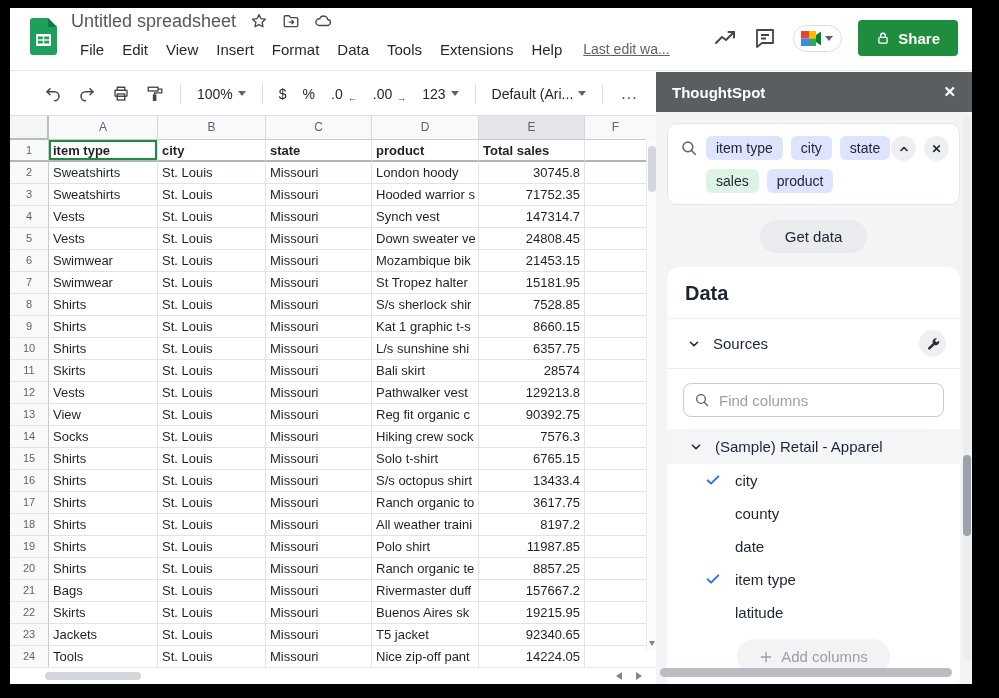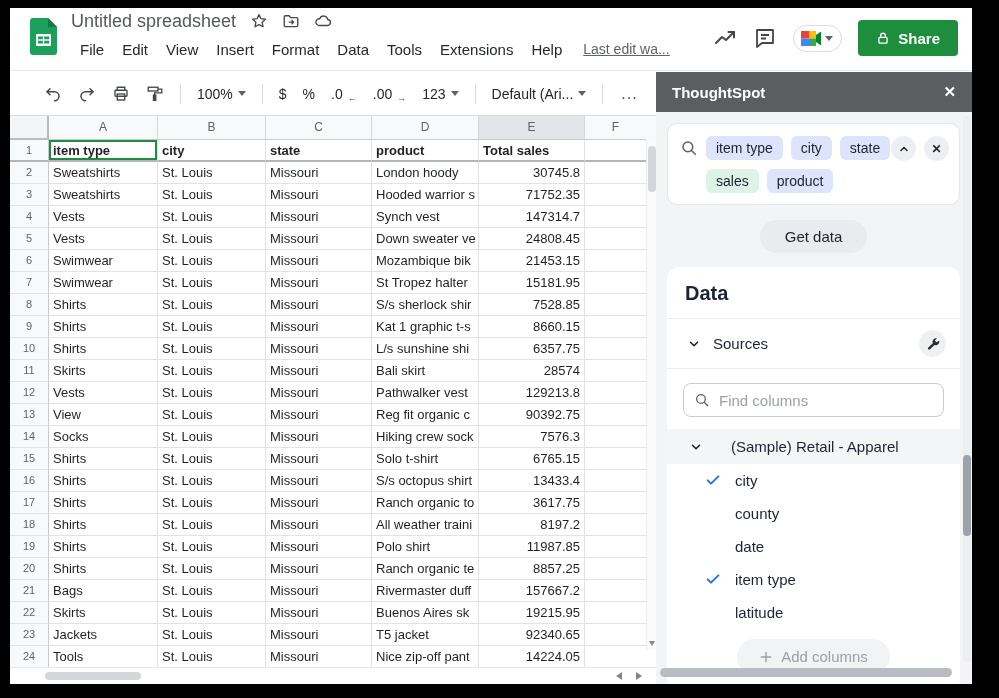--- a/index.html
+++ b/index.html
@@ -80,21 +80,21 @@
   .getdata-btn { display:inline-block; background:#e9ebee; border:none; border-radius:17px; padding:8px 25px; font-size:15px; color:#1c2434; font-family:"Liberation Sans",sans-serif; }
   .data-card { background:#fff; border-radius:12px; overflow:hidden; }
   .data-title { font-size:20px; font-weight:bold; color:#1c2434; padding:15px 18px 13px; border-bottom:1px solid #eceef0; }
   .sources-row { display:flex; align-items:center; padding:11px 14px 11px 20px; border-bottom:1px solid #eceef0; }
   .chev { width:14px; height:14px; color:#1c2434; flex:none; }
   .sources-label { font-size:15px; color:#1c2434; margin-left:12px; }
   .wrench-btn { margin-left:auto; width:27px; height:27px; border-radius:50%; background:#eef0f2; display:flex; align-items:center; justify-content:center; color:#2a2f36; }
   .find-wrap { margin:14px 16px 12px; border:1px solid #c8ccd2; border-radius:8px; height:34px; display:flex; align-items:center; padding:0 10px; gap:9px; background:#fff; }
   .find-input { border:none; outline:none; flex:1; font-size:15px; color:#1c2434; font-family:"Liberation Sans",sans-serif; background:transparent; }
   .find-input::placeholder { color:#9aa0a6; }
-  .sample-row { display:flex; align-items:center; gap:28px; background:#f4f5f7; padding:9px 14px 9px 22px; }
+  .sample-row { display:flex; align-items:center; gap:12px; background:#f4f5f7; padding:9px 14px 9px 22px; }
   .sample-name { font-size:15px; color:#1c2434; }
   .src-col { display:flex; align-items:center; gap:12px; padding:8px 14px 8px 38px; height:33px; }
   .chk { width:18px; height:18px; flex:none; color:#2b6ff2; }
   .src-name { font-size:15px; color:#1c2434; }
   .addcols-row { text-align:center; padding:10px 0 16px; }
   .addcols-btn { display:inline-flex; align-items:center; gap:8px; background:#f2f3f5; border:none; border-radius:19px; padding:9px 22px; font-size:15px; color:#9aa0a6; font-family:"Liberation Sans",sans-serif; }
   .panel-vscroll { position:absolute; top:44px; right:1px; width:8px; bottom:22px; background:#eceef0; border-radius:4px; }
   .panel-vthumb { position:absolute; left:0; width:8px; top:62%; height:15%; background:#9da2a8; border-radius:4px; }
   .panel-hscroll { position:absolute; left:4px; right:14px; bottom:7px; height:9px; }
   .panel-hthumb { width:98%; height:9px; background:#b9bdc3; border-radius:5px; }

